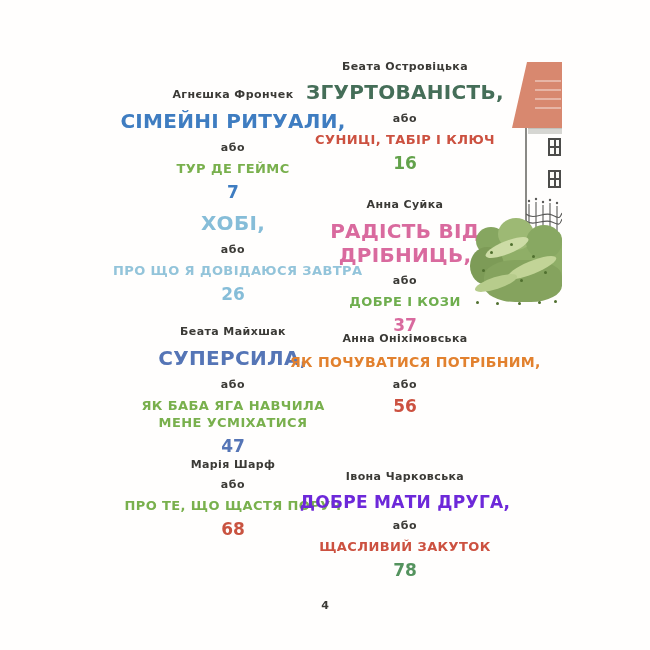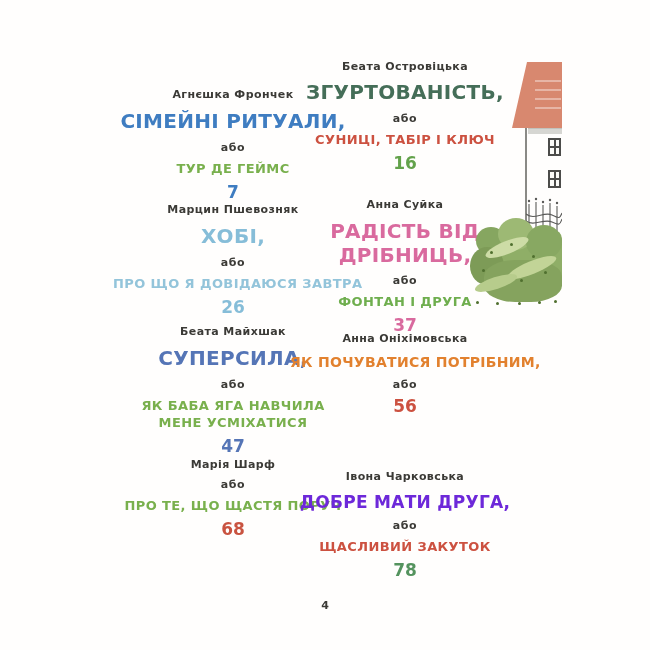--- a/index.html
+++ b/index.html
@@ -48,21 +48,20 @@
 
 <div class="entry" style="left:113px; top:88px; width:240px">
   <div class="author">Агнєшка Фрончек</div>
   <div class="title" style="color: rgb(63, 125, 193);">СІМЕЙНІ РИТУАЛИ,</div>
   <div class="conj">або</div>
   <div class="subtitle" style="color: rgb(121, 176, 77);">ТУР ДЕ ГЕЙМС</div>
   <div class="pagenum" style="color: rgb(63, 125, 193);">7</div>
 </div>
 
 <div class="entry" style="left:113px; top:203px; width:240px">
-  <div class="author">Марцин Пшевозняк</div>
   <div class="title" style="color: rgb(134, 189, 216);">ХОБІ,</div>
   <div class="conj">або</div>
   <div class="subtitle" style="color: rgb(147, 196, 218);">ПРО ЩО Я ДОВІДАЮСЯ ЗАВТРА</div>
   <div class="pagenum" style="color: rgb(134, 189, 216);">26</div>
 </div>
 
 <div class="entry" style="left:113px; top:325px; width:240px">
   <div class="author">Беата Майхшак</div>
   <div class="title" style="color: rgb(85, 117, 182);">СУПЕРСИЛА,</div>
   <div class="conj">або</div>
@@ -84,21 +83,21 @@
   <div class="conj">або</div>
   <div class="subtitle" style="color: rgb(204, 81, 64);">СУНИЦІ, ТАБІР І КЛЮЧ</div>
   <div class="pagenum" style="color: rgb(99, 162, 75);">16</div>
 </div>
 
 <div class="entry" style="left:290px; top:198px; width:230px">
   <div class="author">Анна Суйка</div>
   <div class="title" style="color: rgb(217, 106, 158);">РАДІСТЬ ВІД
 ДРІБНИЦЬ,</div>
   <div class="conj">або</div>
-  <div class="subtitle" style="color: rgb(111, 174, 78);">ФОНТАН І ДРУГА</div>
+  <div class="subtitle" style="color: rgb(111, 174, 78);">ДОБРЕ І КОЗИ</div>
   <div class="pagenum" style="color: rgb(217, 106, 158);">37</div>
 </div>
 
 <div class="entry" style="left:290px; top:332px; width:230px">
   <div class="author">Анна Оніхімовська</div>
   <div class="title t-sm" style="color: rgb(226, 129, 46);">ЯК ПОЧУВАТИСЯ ПОТРІБНИМ,</div>
   <div class="conj">або</div>
   <div class="pagenum" style="color: rgb(204, 81, 64);">56</div>
 </div>
 

